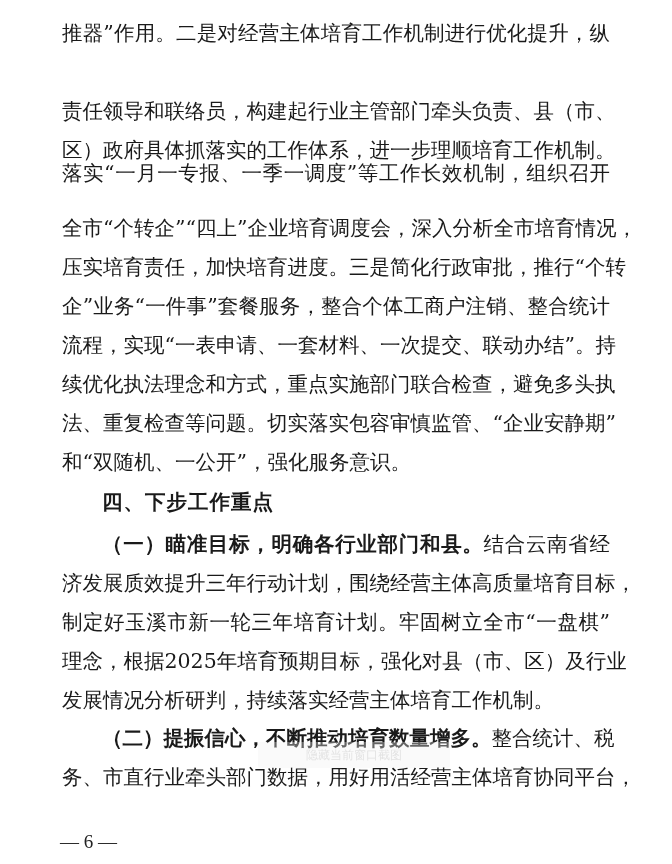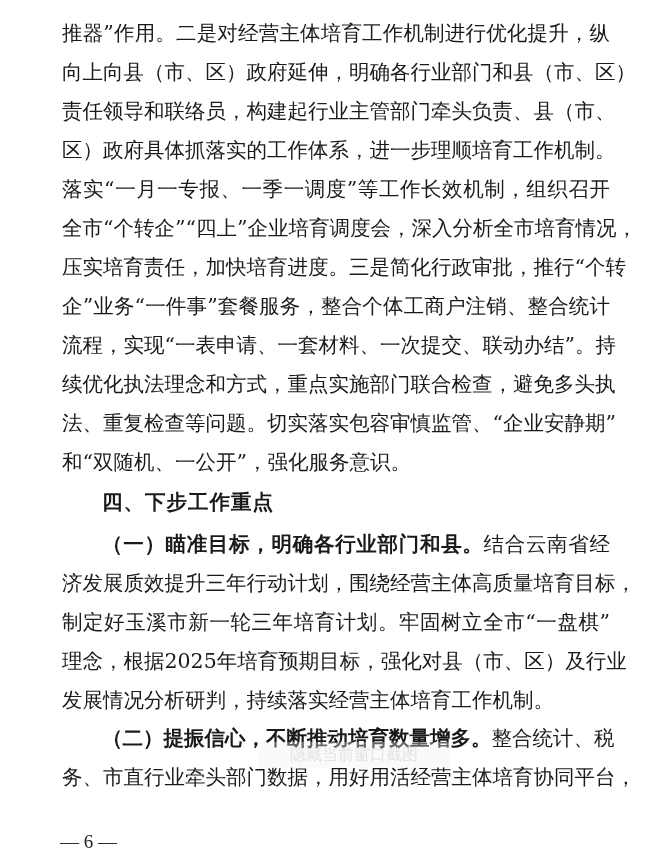--- a/index.html
+++ b/index.html
@@ -64,35 +64,34 @@
     .overlay-tip {
       position: absolute;
       left: 258px;
       top: 742px;
       width: 192px;
       height: 26px;
       line-height: 26px;
       background: rgba(240,240,240,0.35);
       color: rgba(120,120,120,0.18);
       font-family: "DejaVu Sans", "Liberation Sans", sans-serif;
-      font-size: 16px;
+      font-size: 12px;
       text-align: center;
       border-radius: 2px;
     }
   </style>
 </head>
 <body>
 
 <div class="page">
 
   <div class="line" style="top:14px;">推器”作用。二是对经营主体培育工作机制进行优化提升，纵</div>
-  <div class="line" style="top:53px;">向上向县（市、区）政府延伸，明确各行业部门和县（市、区）</div>
   <div class="line" style="top:92px;">责任领导和联络员，构建起行业主管部门牵头负责、县（市、</div>
   <div class="line" style="top:131px;">区）政府具体抓落实的工作体系，进一步理顺培育工作机制。</div>
-  <div class="line" style="top:170px;">落实“一月一专报、一季一调度”等工作长效机制，组织召开</div>
+  <div class="line" style="top:154px;">落实“一月一专报、一季一调度”等工作长效机制，组织召开</div>
   <div class="line" style="top:209px;">全市“个转企”“四上”企业培育调度会，深入分析全市培育情况，</div>
   <div class="line" style="top:248px;">压实培育责任，加快培育进度。三是简化行政审批，推行“个转</div>
   <div class="line" style="top:287px;">企”业务“一件事”套餐服务，整合个体工商户注销、整合统计</div>
   <div class="line" style="top:326px;">流程，实现“一表申请、一套材料、一次提交、联动办结”。持</div>
   <div class="line" style="top:365px;">续优化执法理念和方式，重点实施部门联合检查，避免多头执</div>
   <div class="line" style="top:404px;">法、重复检查等问题。切实落实包容审慎监管、“企业安静期”</div>
   <div class="line last" style="top:443px;">和“双随机、一公开”，强化服务意识。</div>
 
   <div class="line indent heading" style="top:483px;">四、下步工作重点</div>
 

